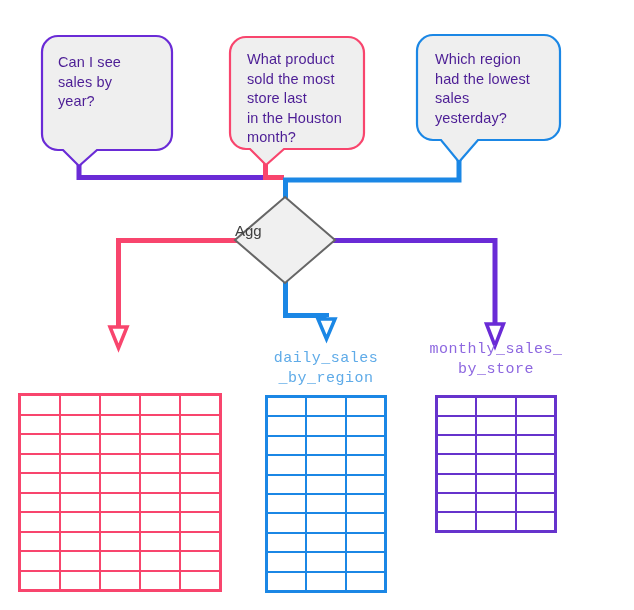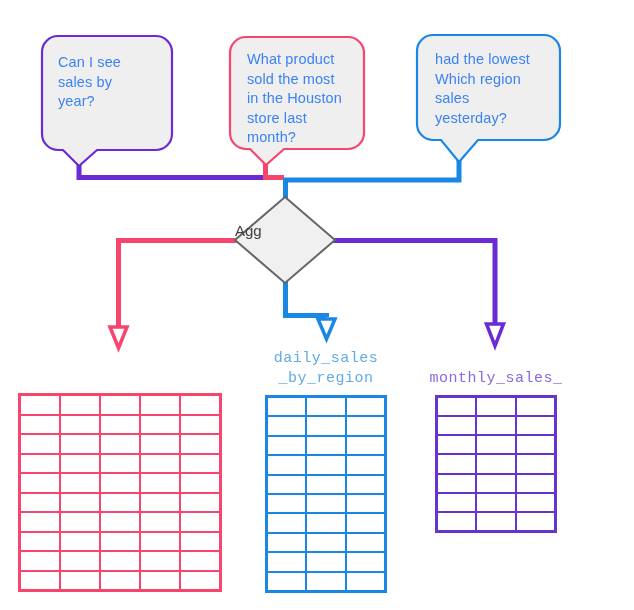--- a/index.html
+++ b/index.html
@@ -8,21 +8,21 @@
     width:634px;height:610px;
     background:#ffffff;
     font-family:"Liberation Sans","DejaVu Sans",sans-serif;
     overflow:hidden;
   }
   .canvas > svg{position:absolute;left:0;top:0;}
   .bubble-text{
     position:absolute;
     font-size:14.5px;
     line-height:19.6px;
-    color:#3b82f6;
+    color:#4c1d95;
     letter-spacing:.1px;
   }
   .bubble-text div{white-space:nowrap;}
   .diamond-label{
     position:absolute;
     left:235px;top:221px;width:100px;
     text-align:left;
     font-size:15px;line-height:19px;
     color:#404040;
   }
@@ -74,41 +74,42 @@
   </svg>
 
   <div class="bubble-text" style="left:58px;top:53px;width:100px">
     <div>Can I see</div>
     <div>sales by</div>
     <div>year?</div>
   </div>
   <div class="bubble-text" style="left:247px;top:50px;width:108px">
     <div>What product</div>
     <div>sold the most</div>
+    <div>store last</div>
     <div>in the Houston</div>
-    <div>store last</div>
     <div>month?</div>
   </div>
   <div class="bubble-text" style="left:435px;top:50px;width:112px">
+    <div>Which region</div>
     <div>had the lowest</div>
-    <div>Which region</div>
     <div>sales</div>
     <div>yesterday?</div>
   </div>
 
   <div class="diamond-label">
     <div>Agg</div>
   </div>
 
   <div class="table-label" style="left: 255px; top: 349px; width: 142px; color: rgb(95, 171, 232);">
     <div>daily_sales</div>
     <div>_by_region</div>
   </div>
-  <div class="table-label" style="left: 425px; top: 369px; width: 142px; color: rgb(141, 103, 224);">
+  <div class="table-label" style="left: 425px; top: 340px; width: 142px; color: rgb(141, 103, 224);">
     <div>monthly_sales_</div>
+    <div>by_store</div>
   </div>
 
   <div class="grid-table" style="left: 18px; top: 393px; width: 204px; height: 199px; grid-template-columns: repeat(5, 1fr); background: rgb(248, 69, 109); border-color: rgb(248, 69, 109);">
       <div class="cell"></div>
       <div class="cell"></div>
       <div class="cell"></div>
       <div class="cell"></div>
       <div class="cell"></div>
       <div class="cell"></div>
       <div class="cell"></div>

